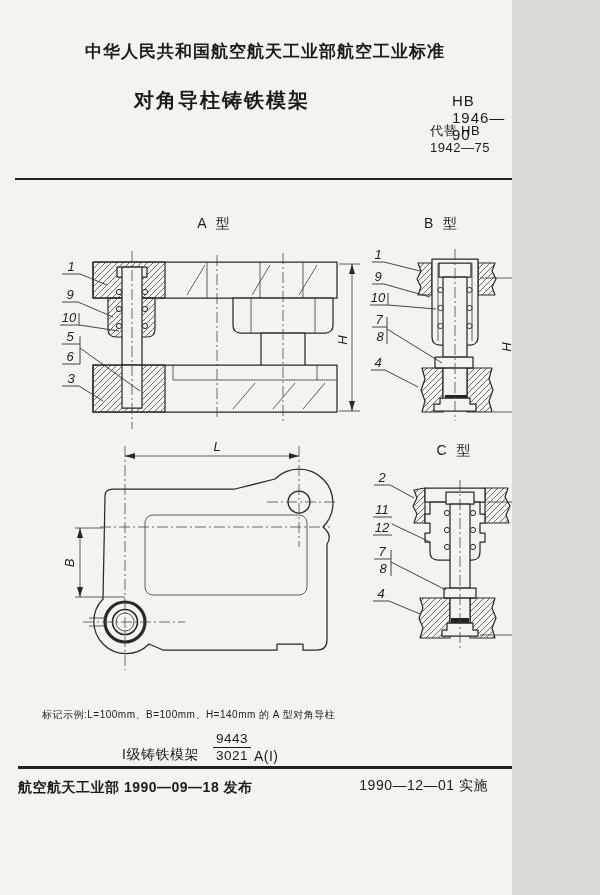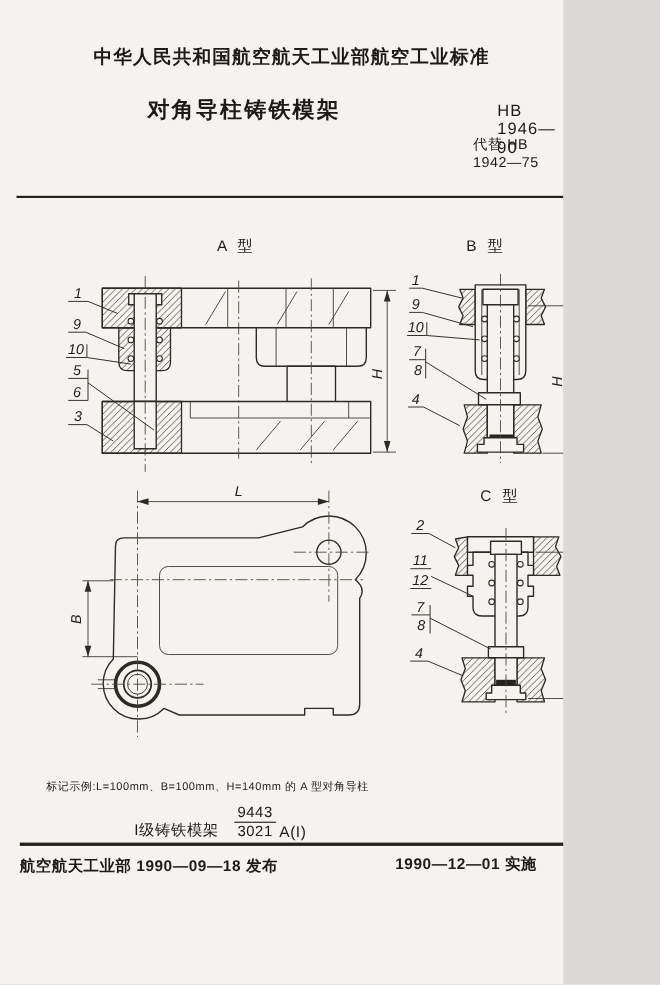--- a/index.html
+++ b/index.html
@@ -12,21 +12,21 @@
   .replaces{top:122px;left:430px;font-size:13px;letter-spacing:.5px;}
   .rule1{top:178px;left:15px;width:570px;height:2px;background:#24211d;}
   .rule2{top:766px;left:18px;width:566px;height:3px;background:#24211d;}
   .classcode{top:683px;left:42px;width:558px;text-align:center;font-size:14.5px;letter-spacing:1px;}
   .exline1{top:708px;left:42px;font-size:10px;letter-spacing:.5px;}
   .exline2{top:731px;left:122px;display:flex;align-items:flex-end;font-size:14px;letter-spacing:.5px;}
   .frac{display:inline-flex;flex-direction:column;text-align:center;margin:0 3px 0 14px;font-size:13.5px;line-height:1.2;}
   .frac .num{border-bottom:1.5px solid #1d1b18;padding:0 3px;}
   .frac .den{padding:0 3px;}
   .foot-l{top:779px;left:18px;font-size:14px;font-weight:bold;letter-spacing:.5px;}
-  .foot-r{top:777px;right:24px;font-size:14px;font-weight:bold;letter-spacing:.5px;}
+  .foot-r{top:777px;right:24px;font-size:14px;font-weight:normal;letter-spacing:.5px;}
   .pageno{top:810px;left:546px;font-size:14px;}
   svg{position:absolute;overflow:visible;}
   svg text{font-family:"Liberation Sans",sans-serif;fill:#1f1d1a;}
   .cap{font-size:14px;letter-spacing:3px;}
   .lbl{font-size:13px;font-style:italic;}
   .dim{font-size:13px;font-style:italic;}
   .s{stroke:#2d2a26;stroke-width:1.25;fill:none;stroke-linejoin:round;}
   .sf{stroke:#2d2a26;stroke-width:1.25;fill:#f5f3ef;stroke-linejoin:round;}
   .t{stroke:#3a3733;stroke-width:.8;fill:none;}
   .cl{stroke:#4a463f;stroke-width:.8;fill:none;stroke-dasharray:11 3 2 3;}

